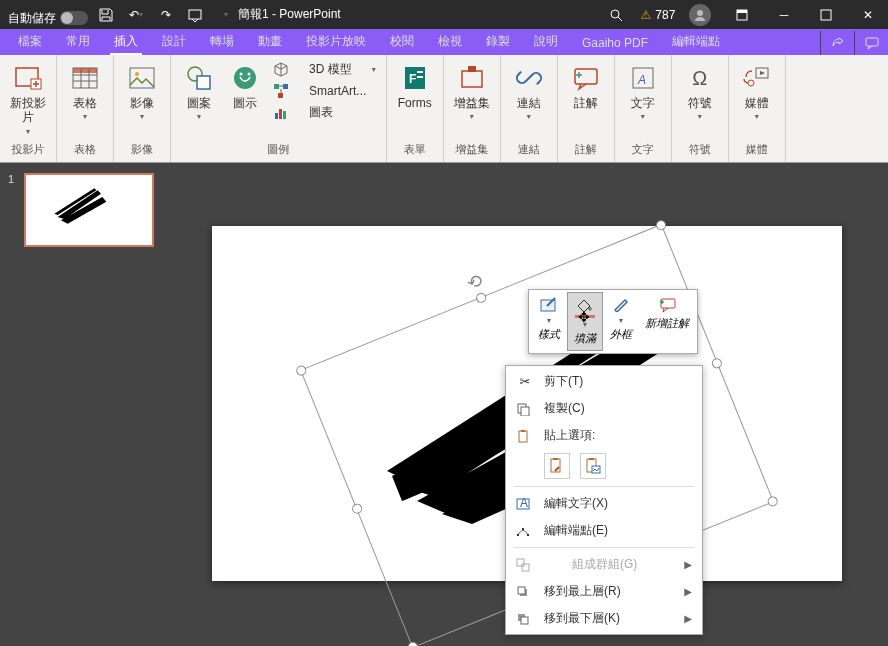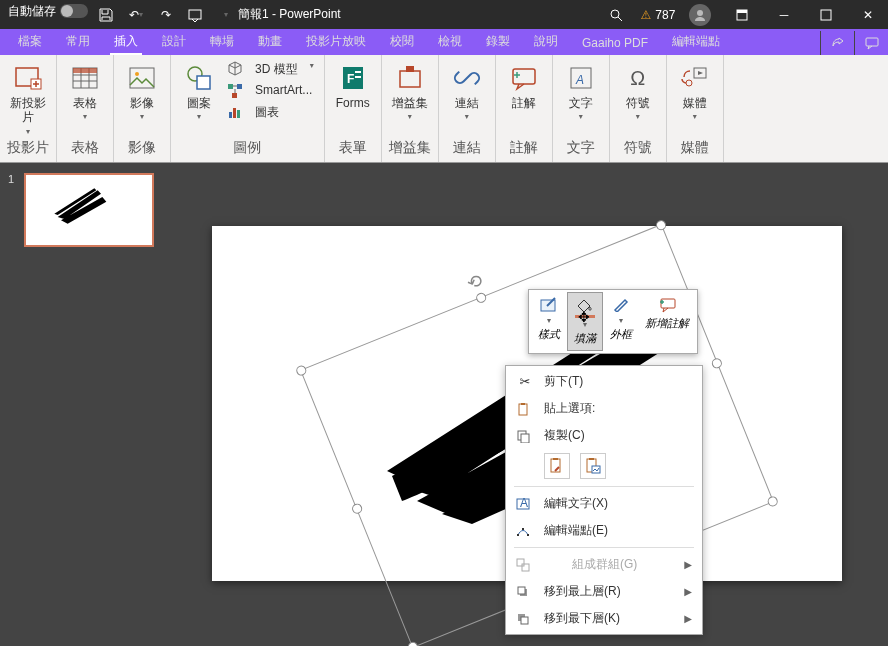--- a/index.html
+++ b/index.html
@@ -1,20 +1,20 @@
 <!DOCTYPE html>
 <html><head>
 <meta charset="utf-8">
 <style>
 * { margin: 0; padding: 0; box-sizing: border-box; font-family: "Microsoft JhengHei", "Segoe UI", sans-serif; font-size: 12px; user-select: none; }
 body { width: 888px; height: 646px; background: #444; overflow: hidden; position: relative; }
 
 
 .titlebar { height: 29px; background: #2b2b2b; display: flex; align-items: center; color: #fff; }
-.titlebar-left { display: flex; align-items: flex-start; gap: 6px; padding-left: 8px; }
+.titlebar-left { display: flex; align-items: flex-end; gap: 6px; padding-left: 8px; }
 .autosave { display: flex; align-items: center; gap: 4px; }
 .toggle { width: 28px; height: 14px; background: #555; border-radius: 7px; position: relative; }
 .toggle::after { content: ""; position: absolute; left: 1px; top: 1px; width: 12px; height: 12px; background: #bbb; border-radius: 50%; }
 .qat-btn { width: 24px; height: 24px; display: flex; align-items: center; justify-content: center; color: #fff; }
 .titlebar-center { flex: 1; text-align: left; }
 .titlebar-right { display: flex; align-items: center; gap: 2px; }
 .tbar-btn { width: 40px; height: 29px; display: flex; align-items: center; justify-content: center; color: #fff; }
 .warn { color: #f0a020; margin-right: 4px; }
 .user-circle { width: 22px; height: 22px; border-radius: 50%; background: #666; display: flex; align-items: center; justify-content: center; }
 
@@ -23,24 +23,24 @@
 .tab { padding: 5px 12px; color: #ddd; }
 .tab.active { color: #fff; position: relative; }
 .tab.active::after { content: ""; position: absolute; left: 8px; right: 8px; bottom: 0; height: 2px; background: #fff; }
 .tab-spacer { flex: 1; }
 .tab-iconbtn { width: 34px; height: 24px; display: flex; align-items: center; justify-content: center; color: #ddd; border-left: 1px solid #444; }
 
 
 .ribbon { height: 108px; background: #f3f2f1; border-bottom: 1px solid #999; display: flex; }
 .rgroup { display: flex; flex-direction: column; align-items: center; padding: 2px 6px; border-right: 1px solid #d0d0d0; }
 .rgroup-body { flex: 1; display: flex; align-items: flex-start; gap: 2px; padding-top: 2px; }
-.rgroup-label { font-size: 14px; color: #555; padding-bottom: 3px; }
+.rgroup-label { font-size: 11px; color: #555; padding-bottom: 3px; }
 .rbtn-lg { display: flex; flex-direction: column; align-items: center; justify-content: flex-start; width: 44px; padding: 3px 2px; gap: 2px; text-align: center; line-height: 1.2; font-size: 11px; color: #333; }
 .rbtn-lg .ico { width: 32px; height: 32px; display: flex; align-items: center; justify-content: center; font-size: 22px; color: #b7472a; }
-.rbtn-sm { display: flex; align-items: flex-start; gap: 12px; padding: 2px 4px; font-size: 11px; color: #333; white-space: nowrap; }
+.rbtn-sm { display: flex; align-items: center; gap: 20px; padding: 2px 4px; font-size: 11px; color: #333; white-space: nowrap; }
 .rbtn-sm .ico { width: 16px; height: 16px; display: inline-flex; align-items: center; justify-content: center; }
 .rcol { display: flex; flex-direction: column; gap: 1px; }
 .chev { font-size: 8px; color: #666; }
 
 
 .workspace { position: absolute; top: 163px; left: 0; right: 0; bottom: 0; display: flex; background: #444; }
 .thumbs { width: 180px; background: #444; padding: 10px; }
 .thumb { position: relative; }
 .thumb-num { position: absolute; left: -2px; top: 0; color: #ddd; font-size: 11px; }
 .thumb-img { margin-left: 14px; width: 130px; height: 74px; background: #fff; border: 2px solid #d2795b; position: relative; overflow: hidden; }
@@ -227,20 +227,31 @@
     <div class="rgroup-body">
       <div class="rbtn-lg">
         <span class="ico">
           <svg width="30" height="30" viewBox="0 0 30 30">
               <circle cx="11" cy="11" r="7" fill="none" stroke="#5b8a3a" stroke-width="1.5"></circle>
               <rect x="13" y="13" width="13" height="13" fill="#fff" stroke="#3a6aa8" stroke-width="1.5"></rect>
             </svg>
         </span>
         <span>圖案</span>
           <span class="chev">▾</span>
+      </div>
+      <div class="rbtn-lg">
+        <span class="ico">
+          <svg width="30" height="30" viewBox="0 0 30 30">
+              <circle cx="15" cy="15" r="11" fill="#3a9a7a"></circle>
+              <path d="M10 14c1 2 3 4 5 4s4-2 5-4" fill="none" stroke="#fff" stroke-width="1.5"></path>
+              <circle cx="11" cy="11" r="1.5" fill="#fff"></circle>
+              <circle cx="19" cy="11" r="1.5" fill="#fff"></circle>
+            </svg>
+        </span>
+        <span>圖示</span>
       </div>
       <div class="rcol">
         <div class="rbtn-sm">
           <span class="ico">
             <svg width="16" height="16" viewBox="0 0 16 16">
                 <path d="M8 1l6 3v7l-6 3-6-3V4z M8 1v13 M2 4l6 3 6-3" fill="none" stroke="#666"></path>
               </svg>
           </span>
           <span>3D 模型</span>
             <span class="chev">▾</span>
@@ -459,34 +470,34 @@
     </div>
 
     <div class="ctx">
       <div class="ctx-item">
         <span class="ctx-ico">✂</span>
         <span>剪下(T)</span>
       </div>
       <div class="ctx-item">
         <span class="ctx-ico">
           <svg width="14" height="14" viewBox="0 0 14 14">
+              <rect x="2" y="2" width="8" height="9" fill="none" stroke="#666"></rect>
+              <rect x="5" y="5" width="8" height="9" fill="#fff" stroke="#666"></rect>
+            </svg>
+        </span>
+        <span>複製(C)</span>
+      </div>
+      <div class="ctx-item">
+        <span class="ctx-ico">
+          <svg width="14" height="14" viewBox="0 0 14 14">
               <rect x="3" y="2" width="8" height="11" fill="none" stroke="#b36b2e"></rect>
               <rect x="5" y="1" width="4" height="2" fill="#b36b2e"></rect>
             </svg>
         </span>
         <span>貼上選項:</span>
-      </div>
-      <div class="ctx-item">
-        <span class="ctx-ico">
-          <svg width="14" height="14" viewBox="0 0 14 14">
-              <rect x="2" y="2" width="8" height="9" fill="none" stroke="#666"></rect>
-              <rect x="5" y="5" width="8" height="9" fill="#fff" stroke="#666"></rect>
-            </svg>
-        </span>
-        <span>複製(C)</span>
       </div>
       <div class="ctx-sub">
         <div class="paste-opt">
           <svg width="16" height="18" viewBox="0 0 16 18">
               <rect x="2" y="2" width="9" height="13" fill="none" stroke="#b36b2e"></rect>
               <rect x="4" y="1" width="5" height="2" fill="#b36b2e"></rect>
               <path d="M10 10l-4 4" stroke="#b7472a" stroke-width="2"></path>
             </svg>
         </div>
         <div class="paste-opt">

